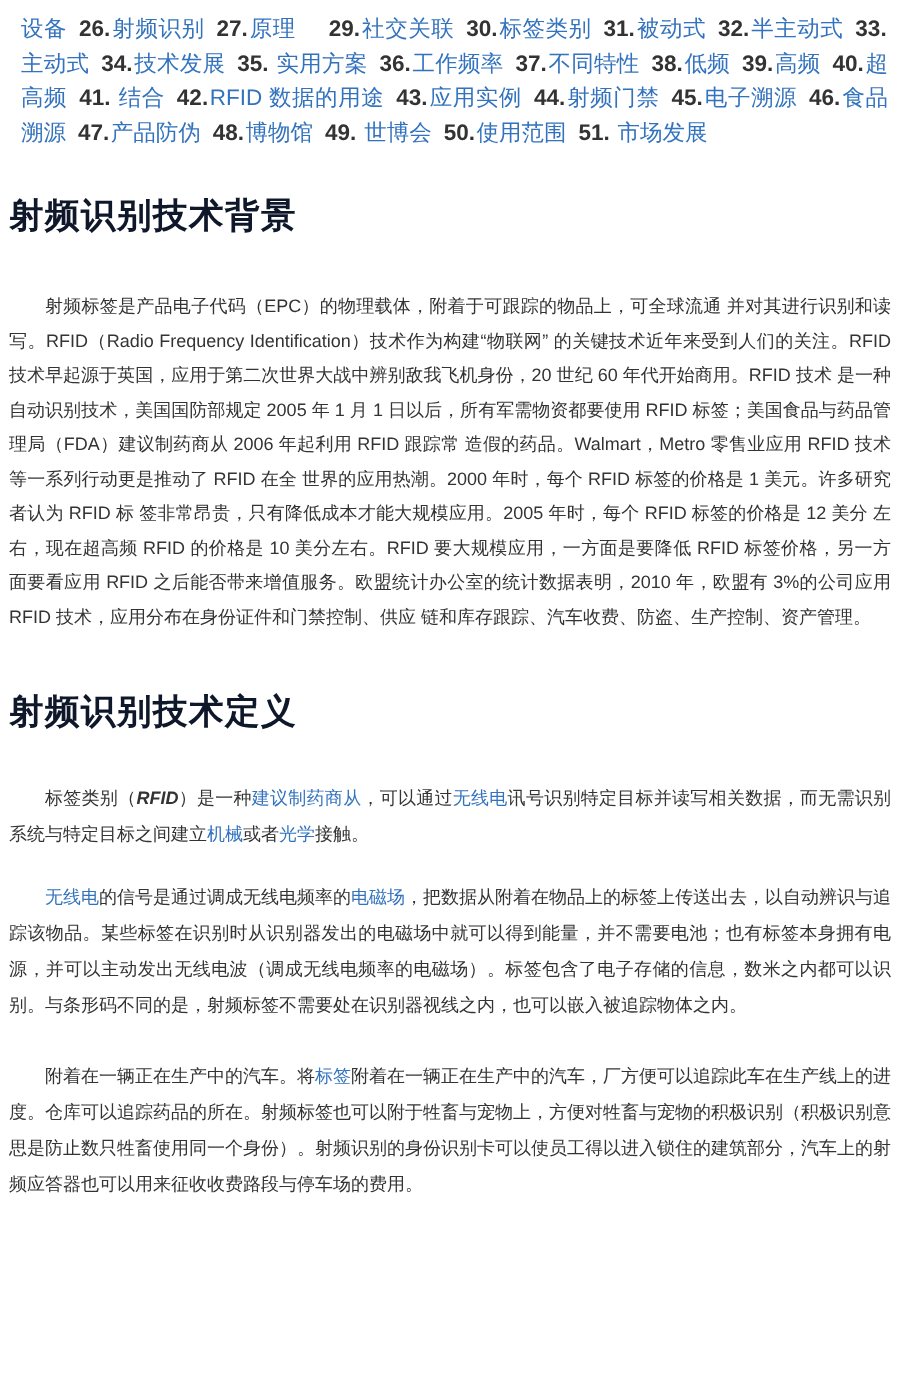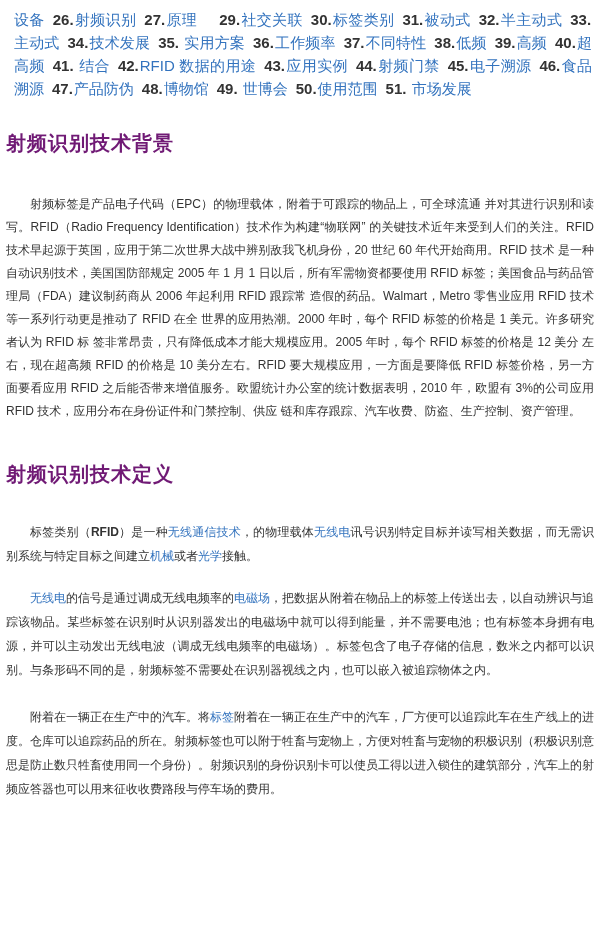--- a/index.html
+++ b/index.html
@@ -14,52 +14,52 @@
     padding:8px 8px 0 14px;
     font-size:15px;line-height:23px;
     text-align:justify;
   }
   .ci{margin-right:8px;}
   .cn{color:#333333;font-weight:bold;padding-right:1px;}
   .cl{color:#3373be;text-decoration:none;cursor:pointer;}
   .gap28{display:inline-block;width:14px;}
   
   h1{
-    font-size:20px;line-height:30px;font-weight:bold;color:#701a75;
+    font-size:23px;line-height:30px;font-weight:bold;color:#0f172a;
     margin:28px 6px 0 6px;letter-spacing:1px;
   }
   h1.h2{margin-top:36px;}
   
   p.para{
     margin:0 6px;
     font-size:12px;line-height:24px;
     text-align:justify;text-indent:2em;
     color:#333333;word-break:break-all;
   }
   p.p-bg{margin-top:35px;line-height:23px;}
   p.p-def1{margin-top:31px;}
   p.p-def2{margin-top:18px;}
   p.p-def3{margin-top:23px;}
   .lnk{color:#3373be;text-decoration:none;cursor:pointer;}
-  .b{font-weight:bold;}
+  .b{font-weight:bold;font-style:italic;}
 </style>
 </head>
 <body>
 
 <div class="page">
 
   <div class="catalog">
     <span class="ci"><a class="cl">设备</a></span><span class="ci"><span class="cn">26.</span><a class="cl">射频识别</a></span><span class="ci"><span class="cn">27.</span><a class="cl">原理</a></span><span class="gap28"></span><span class="ci"><span class="cn">29.</span><a class="cl">社交关联</a></span><span class="ci"><span class="cn">30.</span><a class="cl">标签类别</a></span><span class="ci"><span class="cn">31.</span><a class="cl">被动式</a></span><span class="ci"><span class="cn">32.</span><a class="cl">半主动式</a></span><span class="ci"><span class="cn">33.</span><a class="cl">主动式</a></span><span class="ci"><span class="cn">34.</span><a class="cl">技术发展</a></span><span class="ci"><span class="cn">35. </span><a class="cl">实用方案</a></span><span class="ci"><span class="cn">36.</span><a class="cl">工作频率</a></span><span class="ci"><span class="cn">37.</span><a class="cl">不同特性</a></span><span class="ci"><span class="cn">38.</span><a class="cl">低频</a></span><span class="ci"><span class="cn">39.</span><a class="cl">高频</a></span><span class="ci"><span class="cn">40.</span><a class="cl">超高频</a></span><span class="ci"><span class="cn">41. </span><a class="cl">结合</a></span><span class="ci"><span class="cn">42.</span><a class="cl">RFID 数据的用途</a></span><span class="ci"><span class="cn">43.</span><a class="cl">应用实例</a></span><span class="ci"><span class="cn">44.</span><a class="cl">射频门禁</a></span><span class="ci"><span class="cn">45.</span><a class="cl">电子溯源</a></span><span class="ci"><span class="cn">46.</span><a class="cl">食品溯源</a></span><span class="ci"><span class="cn">47.</span><a class="cl">产品防伪</a></span><span class="ci"><span class="cn">48.</span><a class="cl">博物馆</a></span><span class="ci"><span class="cn">49. </span><a class="cl">世博会</a></span><span class="ci"><span class="cn">50.</span><a class="cl">使用范围</a></span><span class="ci"><span class="cn">51. </span><a class="cl">市场发展</a></span>
   </div>
 
   <h1>射频识别技术背景</h1>
 
   <p class="para p-bg"><span>射频标签是产品电子代码（EPC）的物理载体，附着于可跟踪的物品上，可全球流通 并对其进行识别和读写。RFID（Radio Frequency Identification）技术作为构建“物联网” 的关键技术近年来受到人们的关注。RFID 技术早起源于英国，应用于第二次世界大战中辨别敌我飞机身份，20 世纪 60 年代开始商用。RFID 技术 是一种自动识别技术，美国国防部规定 2005 年 1 月 1 日以后，所有军需物资都要使用 RFID 标签；美国食品与药品管理局（FDA）建议制药商从 2006 年起利用 RFID 跟踪常 造假的药品。Walmart，Metro 零售业应用 RFID 技术等一系列行动更是推动了 RFID 在全 世界的应用热潮。2000 年时，每个 RFID 标签的价格是 1 美元。许多研究者认为 RFID 标 签非常昂贵，只有降低成本才能大规模应用。2005 年时，每个 RFID 标签的价格是 12 美分 左右，现在超高频 RFID 的价格是 10 美分左右。RFID 要大规模应用，一方面是要降低 RFID 标签价格，另一方面要看应用 RFID 之后能否带来增值服务。欧盟统计办公室的统计数据表明，2010 年，欧盟有 3%的公司应用 RFID 技术，应用分布在身份证件和门禁控制、供应 链和库存跟踪、汽车收费、防盗、生产控制、资产管理。</span></p>
 
   <h1 class="h2">射频识别技术定义</h1>
 
-  <p class="para p-def1"><span>标签类别（</span><span class="b">RFID</span><span>）是一种</span><a class="lnk">无线通信技术</a><span>，的物理载体</span><a class="lnk">无线电</a><span>讯号识别特定目标并读写相关数据，而无需识别系统与特定目标之间建立</span><a class="lnk">机械</a><span>或者</span><a class="lnk">光学</a><span>接触。</span></p>
+  <p class="para p-def1"><span>标签类别（</span><span class="b">RFID</span><span>）是一种</span><a class="lnk">建议制药商从</a><span>，可以通过</span><a class="lnk">无线电</a><span>讯号识别特定目标并读写相关数据，而无需识别系统与特定目标之间建立</span><a class="lnk">机械</a><span>或者</span><a class="lnk">光学</a><span>接触。</span></p>
 
   <p class="para p-def2"><a class="lnk">无线电</a><span>的信号是通过调成无线电频率的</span><a class="lnk">电磁场</a><span>，把数据从附着在物品上的标签上传送出去，以自动辨识与追踪该物品。某些标签在识别时从识别器发出的电磁场中就可以得到能量，并不需要电池；也有标签本身拥有电源，并可以主动发出无线电波（调成无线电频率的电磁场）。标签包含了电子存储的信息，数米之内都可以识别。与条形码不同的是，射频标签不需要处在识别器视线之内，也可以嵌入被追踪物体之内。</span></p>
 
   <p class="para p-def3"><span>附着在一辆正在生产中的汽车。将</span><a class="lnk">标签</a><span>附着在一辆正在生产中的汽车，厂方便可以追踪此车在生产线上的进度。仓库可以追踪药品的所在。射频标签也可以附于牲畜与宠物上，方便对牲畜与宠物的积极识别（积极识别意思是防止数只牲畜使用同一个身份）。射频识别的身份识别卡可以使员工得以进入锁住的建筑部分，汽车上的射频应答器也可以用来征收收费路段与停车场的费用。</span></p>
 
 </div>
 
 </body></html>

